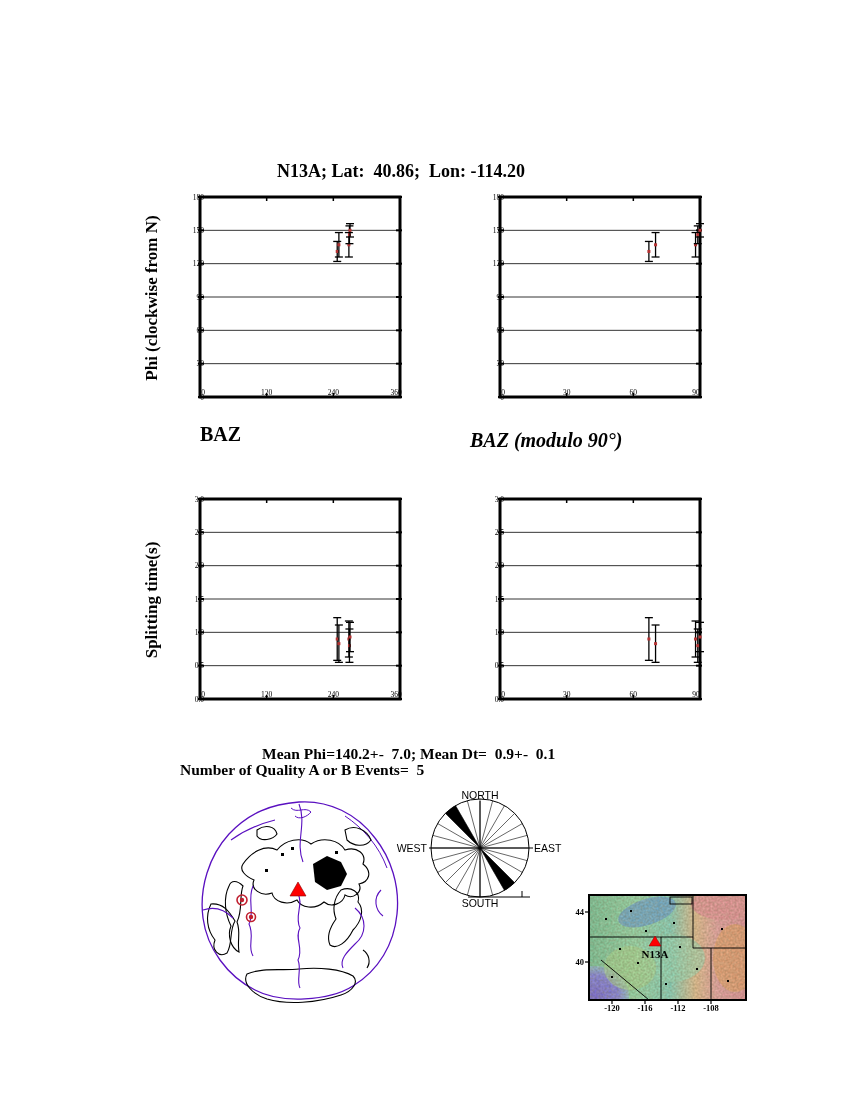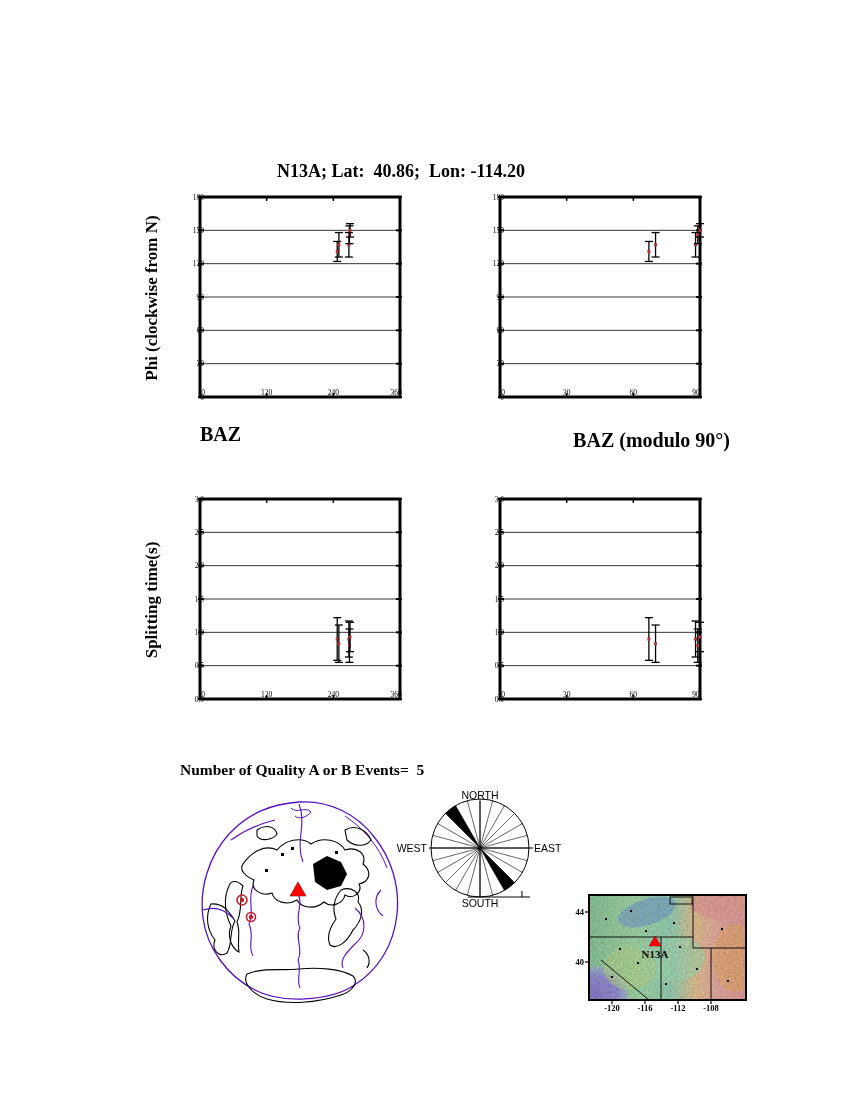--- a/index.html
+++ b/index.html
@@ -266,22 +266,23 @@
       <line x1="213.77777777777777" y1="137.99999999999997" x2="221.77777777777777" y2="137.99999999999997" stroke="#000" stroke-width="1.3"></line>
       <line x1="213.77777777777777" y1="171.33333333333334" x2="221.77777777777777" y2="171.33333333333334" stroke="#000" stroke-width="1.3"></line>
       <rect x="216.27777777777777" y="153.16666666666669" width="3" height="3" fill="#b43232"></rect>
       <line x1="220" y1="131.33333333333334" x2="220" y2="160.66666666666666" stroke="#000000" stroke-width="1.3"></line>
       <line x1="216" y1="131.33333333333334" x2="224" y2="131.33333333333334" stroke="#000" stroke-width="1.3"></line>
       <line x1="216" y1="160.66666666666666" x2="224" y2="160.66666666666666" stroke="#000" stroke-width="1.3"></line>
       <rect x="218.5" y="144.5" width="3" height="3" fill="#b43232"></rect>
     </svg>
 
   <div class="abs axlabel" style="left:200px;top:423px;width:200px;text-align:left;">BAZ</div>
-  <div class="abs axlabel" style="left:470px;top:429px;width:260px;text-align:right;">BAZ (modulo 90°)</div>
-
+  <div class="abs axlabel" style="left:470px;top:429px;width:260px;text-align:left;font-style:italic;">BAZ (modulo 90°)</div>
+
+  <div class="abs meanline" style="left:262px;top:745px;">Mean Phi=140.2+-  7.0; Mean Dt=  0.9+-  0.1</div>
   <div class="abs meanline" style="left:180px;top:761px;">Number of Quality A or B Events=  5</div>
 
   <svg class="abs" style="left:195px;top:790px;" width="212" height="222" viewBox="0 0 212 222">
     <g fill="none" stroke="#5a10c0" stroke-width="1.3">
       <path d="M104 12 C134 10 162 24 180 48 C196 68 205 96 202 124 C199 154 184 180 158 196 C134 211 86 214 60 200 C32 186 12 158 8 128 C4 98 14 66 34 44 C54 23 76 14 104 12 Z"></path>
       <path d="M150 26 C168 38 184 56 192 78" stroke-width="1"></path>
       <path d="M96 18 C102 24 110 16 116 22 C112 27 104 30 100 26" stroke-width="1"></path>
     </g>
     <g fill="none" stroke="#000" stroke-width="1.1">
       <path d="M48 74 C56 62 70 54 82 60 C90 50 106 46 116 54 C128 46 144 50 150 60 C162 56 172 64 168 74 C178 82 174 92 164 94 C168 102 158 110 150 105 C148 114 136 118 129 112 C120 120 106 118 102 110 C92 116 79 112 77 103 C66 107 55 99 59 90 C50 86 44 80 48 74 Z"></path>

